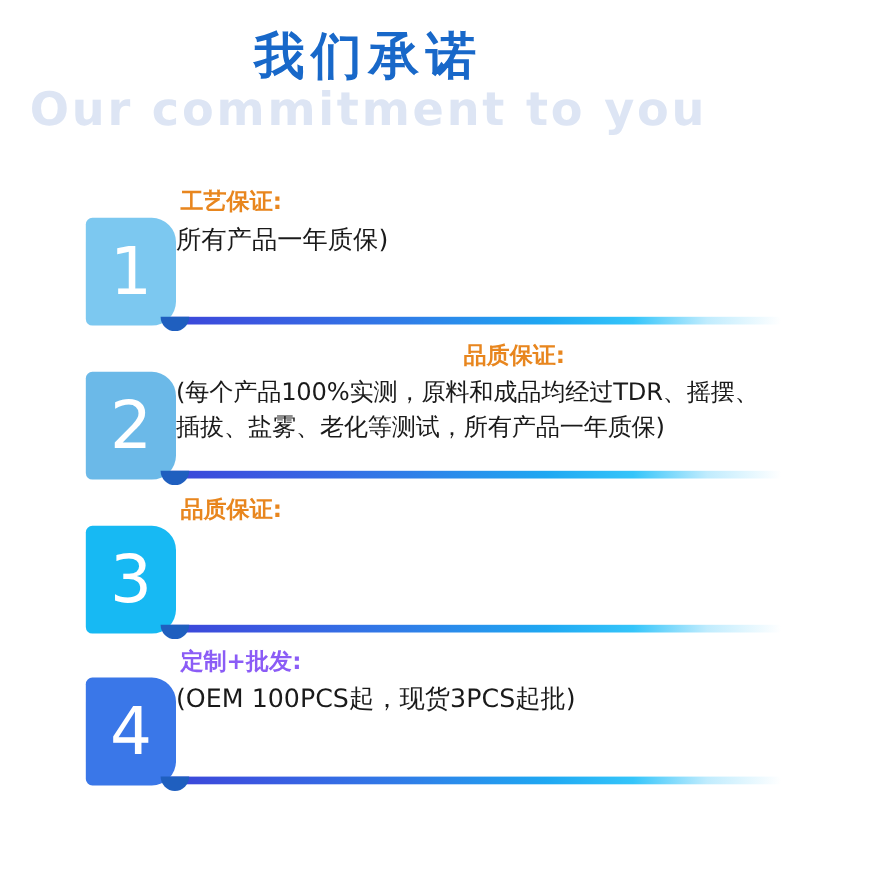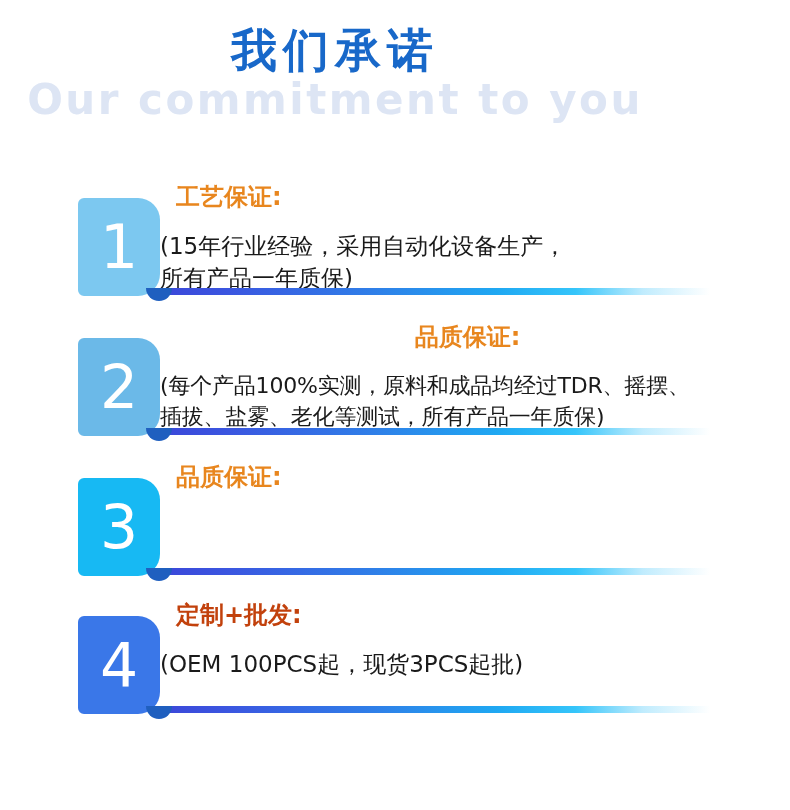--- a/index.html
+++ b/index.html
@@ -109,22 +109,22 @@
     z-index: 3;
   }
 
   .text-col {
     position: absolute;
     left: 160px;
     top: 0;
     width: 615px;
   }
   .heading {
-    margin: 16px;
-    font-size: 24px;
+    margin: 4px;
+    font-size: 21px;
     line-height: 1.32;
     font-weight: 700;
     color: #e8861e;
     font-family: "DejaVu Sans", "Liberation Sans", sans-serif;
     white-space: nowrap;
   }
   .body-line {
     margin: 0;
     font-size: 23px;
     line-height: 1.42;
@@ -149,21 +149,20 @@
   </div>
 
   <div class="blocks">
 
     <div class="block block-1">
       <div class="badge" style="background-color: rgb(124, 200, 240);">1</div>
       <div class="rule"></div>
       <div class="dot" style="background: rgb(31, 95, 191);"></div>
       <div class="text-col">
         <div class="heading" style="color: rgb(232, 134, 30);">工艺保证:</div>
-        <div class="body-line" style="color: rgb(26, 26, 26);">(15年行业经验，采用自动化设备生产，</div>
         <div class="body-line" style="color: rgb(26, 26, 26);">所有产品一年质保)</div>
       </div>
     </div>
 
     <div class="block block-2">
       <div class="badge" style="background-color: rgb(107, 185, 232);">2</div>
       <div class="rule"></div>
       <div class="dot" style="background: rgb(31, 95, 191);"></div>
       <div class="text-col">
         <div class="heading" style="color: rgb(232, 134, 30); text-align: center;">品质保证:</div>
@@ -179,19 +178,19 @@
       <div class="text-col">
         <div class="heading" style="color: rgb(232, 134, 30);">品质保证:</div>
       </div>
     </div>
 
     <div class="block block-4">
       <div class="badge" style="background-color: rgb(58, 119, 232);">4</div>
       <div class="rule"></div>
       <div class="dot" style="background: rgb(31, 95, 191);"></div>
       <div class="text-col">
-        <div class="heading" style="color: #c2410c;">定制+批发:</div>
+        <div class="heading" style="color: #8b5cf6;">定制+批发:</div>
         <div class="body-line" style="color: rgb(26, 26, 26);">(OEM 100PCS起，现货3PCS起批)</div>
       </div>
     </div>
 
   </div>
 </div>
 
 </body></html>

